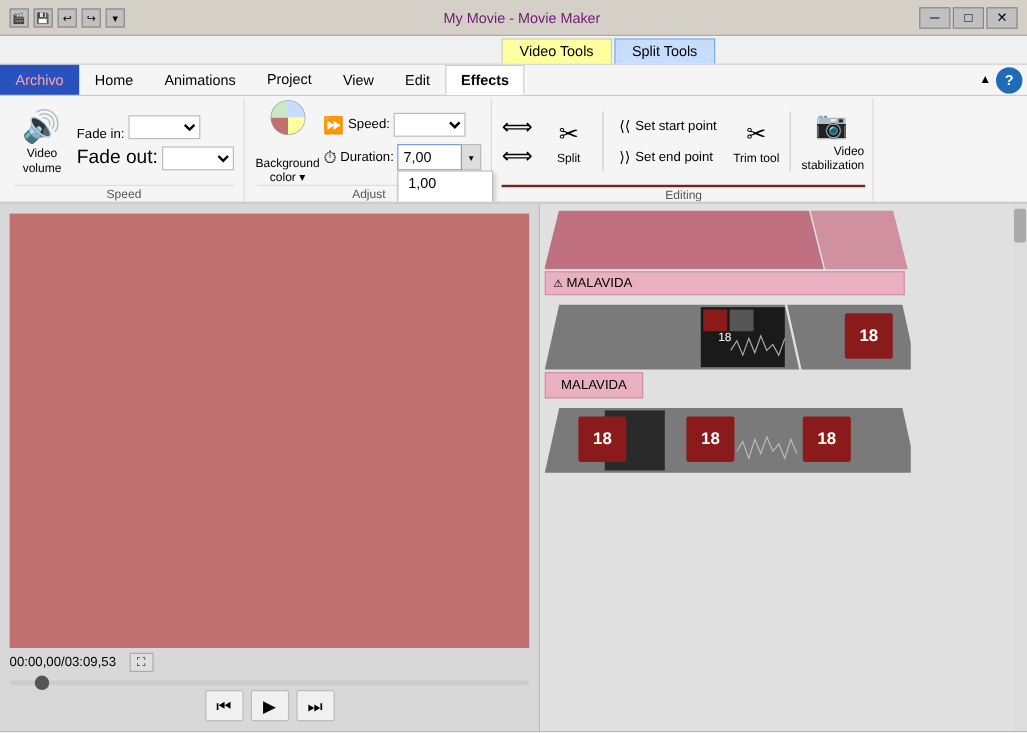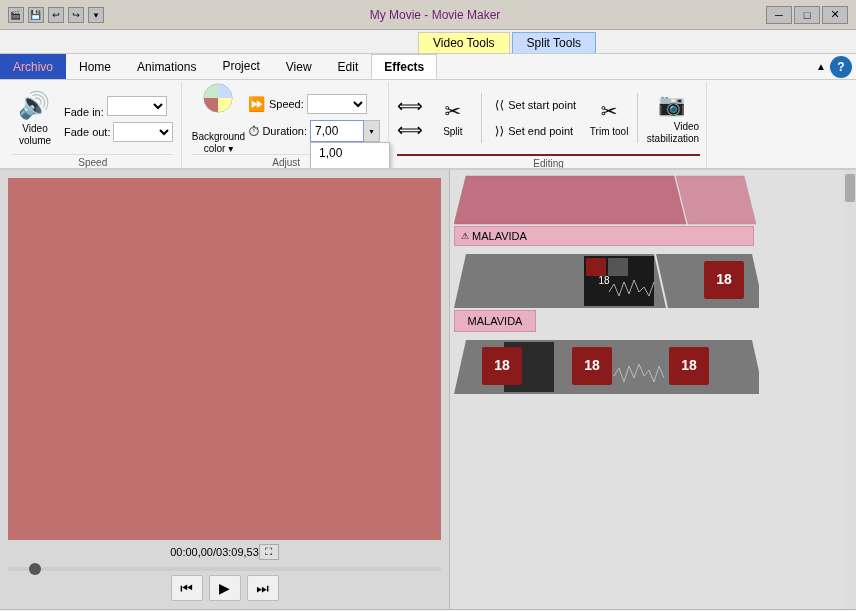--- a/index.html
+++ b/index.html
@@ -106,21 +106,21 @@
       </div>
 
       <div style="display:flex; flex-direction:column; gap:4px; justify-content:center;">
         <div style="display:flex; align-items:center; gap:3px;">
           <span style="font-size:11px; white-space:nowrap;margin-top:11px;">Fade in:</span>
           <select class="select-small" style="height:20px; font-size:11px; border:1px solid #bbb; width:60px;">
             <option></option>
           </select>
         </div>
         <div style="display:flex; align-items:center; gap:3px;">
-          <span style="font-size:11px; white-space:nowrap;">Fade out:</span>
+          <span style="font-size:16px; white-space:nowrap;">Fade out:</span>
           <select class="select-small" style="height:20px; font-size:11px; border:1px solid #bbb; width:60px;">
             <option></option>
           </select>
         </div>
       </div>
     </div>
     <div style="font-size:10px; color:#555; text-align:center; border-top:1px solid #ddd; padding-top:2px; margin-top:2px;">Speed</div>
   </div>
 
   <div style="display:flex; flex-direction:column; border-right:1px solid #ddd; padding:2px 8px 4px; min-width:200px; position:relative;">
@@ -211,21 +211,21 @@
 </div>
 
 <div style="display:flex; height:calc(611px - 172px);">
 
   <div style="width:450px; background:#d8d8d8; padding:8px; display:flex; flex-direction:column; border-right:1px solid #bbb;">
 
     <div style="flex:1; background:#c17070; display:flex; align-items:center; justify-content:center; min-height:0;">
     </div>
 
     <div style="margin-top:4px;">
-      <div style="display:flex; justify-content:center; align-items:center; gap:0; font-size:11px;">
+      <div style="display:flex; justify-content:flex-start; align-items:center; gap:11px; font-size:11px;">
         <span>00:00,00/03:09,53</span>
         <div style="width:20px; height:16px; background:#e0e0e0; border:1px solid #aaa; display:flex; align-items:center; justify-content:center; cursor:pointer; font-size:10px;">⛶</div>
       </div>
       <input type="range" min="0" max="100" value="5" style="width: 100%; margin: 4px 0px;">
       <div style="display:flex; justify-content:center; gap:6px;">
         <div class="play-btn" style="width:32px; height:26px; border:1px solid #bbb; background:#f0f0f0; display:flex; align-items:center; justify-content:center; cursor:pointer; border-radius:2px; font-size:14px;">⏮</div>
         <div class="play-btn" style="width:32px; height:26px; border:1px solid #bbb; background:#f0f0f0; display:flex; align-items:center; justify-content:center; cursor:pointer; border-radius:2px; font-size:14px;">▶</div>
         <div class="play-btn" style="width:32px; height:26px; border:1px solid #bbb; background:#f0f0f0; display:flex; align-items:center; justify-content:center; cursor:pointer; border-radius:2px; font-size:14px;">⏭</div>
       </div>
     </div>

